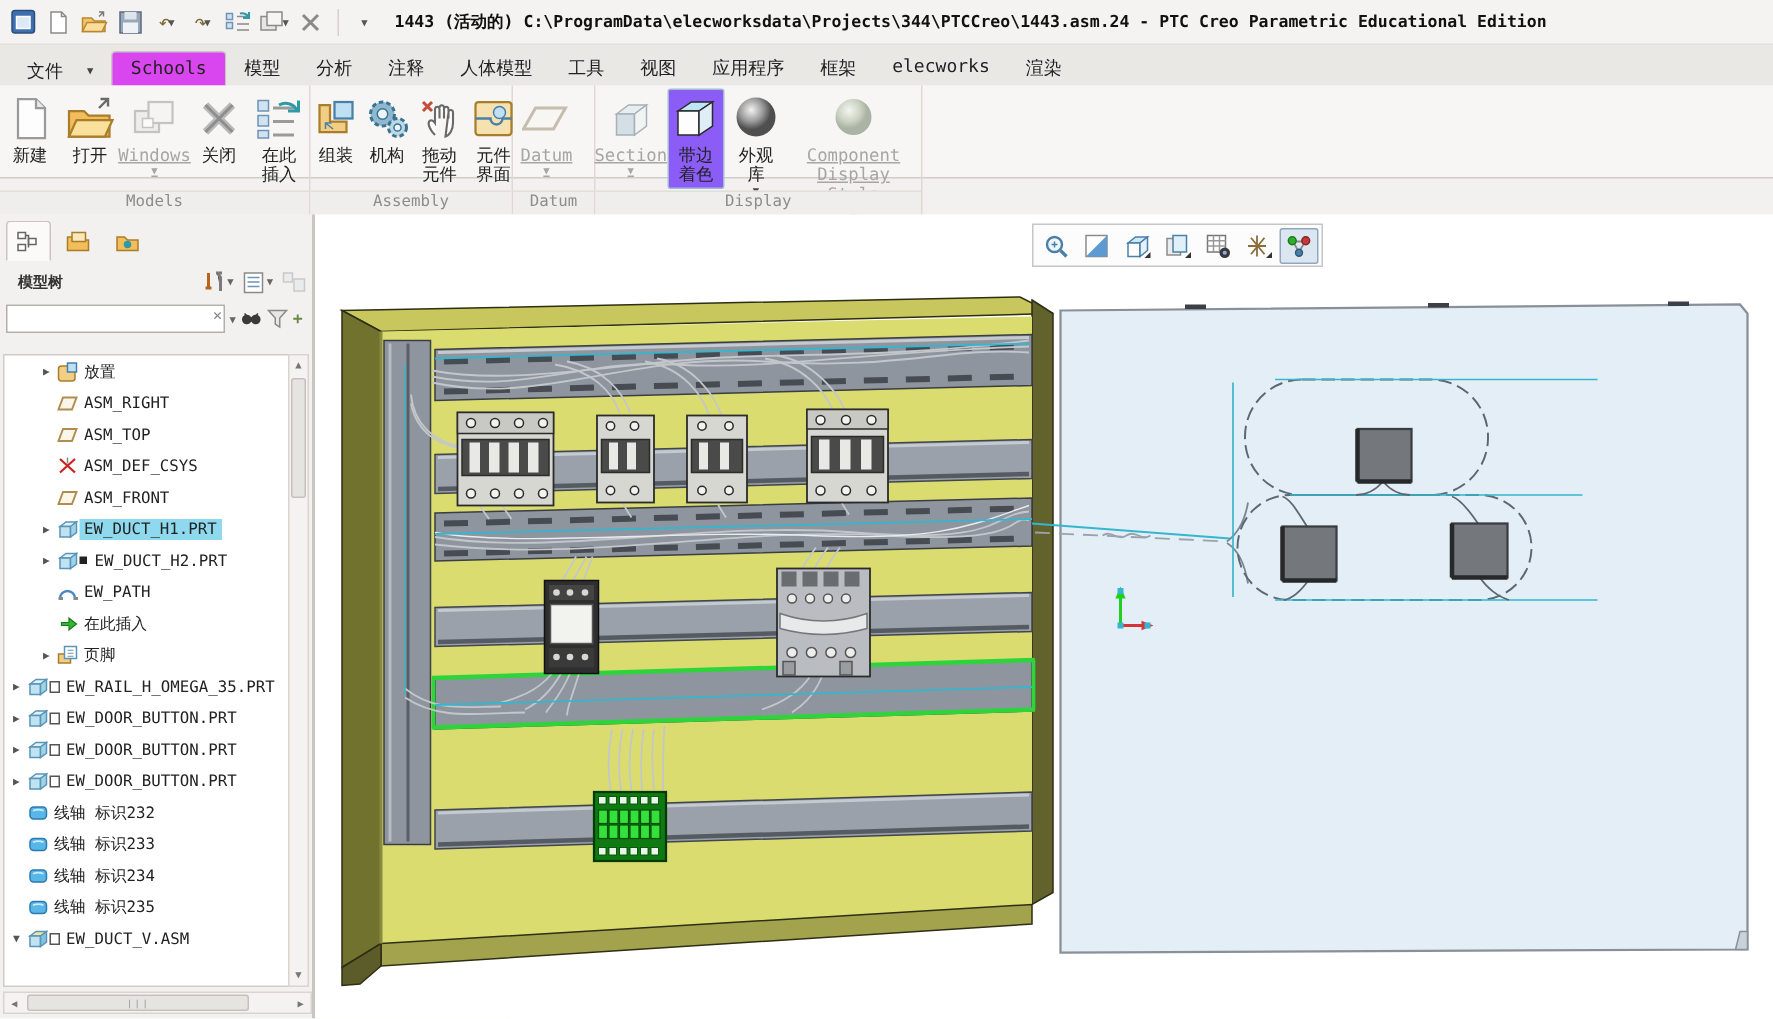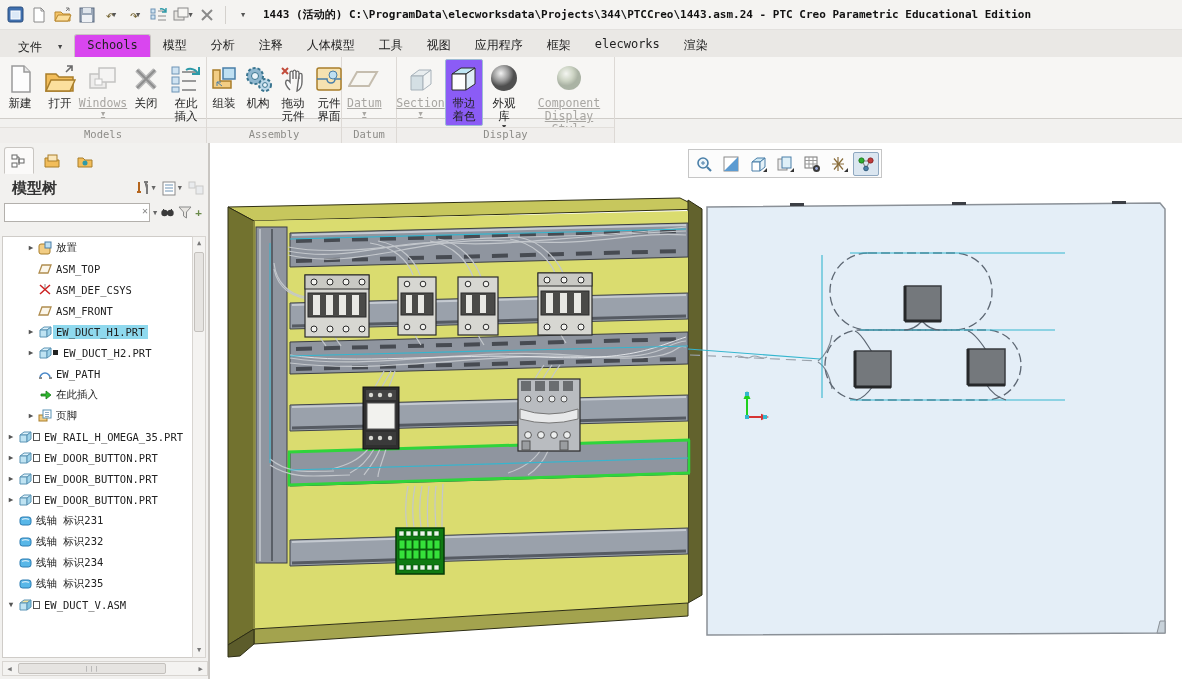--- a/index.html
+++ b/index.html
@@ -46,21 +46,21 @@
   #main { position:absolute; left:0; top:143px; width:1182px; height:536px; }
 
   
   #sidepanel { position:absolute; left:0; top:0; width:210px; height:536px; background:#f2f1ef;
     border-right:2px solid #c9c6c2; }
   #ptabs { display:flex; gap:3px; padding:4px 0 0 4px; height:32px; }
   .ptab { width:30px; height:27px; display:flex; align-items:center; justify-content:center;
     border:1px solid transparent; border-radius:3px 3px 0 0; }
   .ptab.active { background:#fbfaf9; border-color:#c9c6c2; border-bottom-color:#fbfaf9; }
   #phead { display:flex; align-items:center; height:26px; padding:0 4px; }
-  #phead .ptitle { font-weight:bold; font-size:15px; color:#333; margin-left:8px; flex:0 0 auto; }
+  #phead .ptitle { font-weight:bold; font-size:10px; color:#333; margin-left:8px; flex:0 0 auto; }
   #phead .spacer { flex:1; }
   .hicon { display:flex; align-items:center; gap:1px; margin-left:6px; }
   .hicon .dd { font-size:7px; color:#666; }
   #psearch { display:flex; align-items:center; padding:2px 4px 4px 4px; gap:3px; }
   #search-box { position:relative; width:146px; height:19px; }
   #search-input { width:146px; height:19px; border:1px solid #b3b0ac; background:#fff; font-size:11px; padding:0 16px 0 4px; }
   #search-clear { position:absolute; right:2px; top:2px; font-size:10px; color:#888; }
   .sic { color:#555; font-size:11px; display:flex; align-items:center; }
 
   
@@ -449,20 +449,29 @@
               </span>
               <span class="tlabel">放置</span>
             </div>
             <div class="trow lvl2">
               <span class="exp"></span>
               <span class="ticon">
                 <svg width="14" height="12">
                   <path d="M4 2 h9 l-3 8 h-9 z" fill="#fbf6ea" stroke="#b08d4f" stroke-width="1.3"></path>
                 </svg>
               </span>
+              <span class="tlabel">ASM_RIGHT</span>
+            </div>
+            <div class="trow lvl2">
+              <span class="exp"></span>
+              <span class="ticon">
+                <svg width="14" height="12">
+                  <path d="M4 2 h9 l-3 8 h-9 z" fill="#fbf6ea" stroke="#b08d4f" stroke-width="1.3"></path>
+                </svg>
+              </span>
               <span class="tlabel">ASM_TOP</span>
             </div>
             <div class="trow lvl2">
               <span class="exp"></span>
               <span class="ticon">
                 <svg width="14" height="13">
                   <path d="M2 2 L12 11 M12 2 L2 11" stroke="#cc2222" stroke-width="1.5"></path>
                   <path d="M7 1 v4" stroke="#888"></path>
                 </svg>
               </span>
@@ -580,31 +589,31 @@
               <span class="tlabel">EW_DOOR_BUTTON.PRT</span>
             </div>
             <div class="trow lvl1">
               <span class="exp"></span>
               <span class="ticon">
                 <svg width="13" height="10">
                   <rect x="1" y="1" width="11" height="8" rx="2.5" fill="#58b7e8" stroke="#2a7ab0"></rect>
                   <path d="M3 3.5 q3.5 -1.6 7 0" fill="none" stroke="#cfeaf8" stroke-width="1.2"></path>
                 </svg>
               </span>
-              <span class="tlabel">线轴 标识231</span>
+              <span class="tlabel">线轴 标识232</span>
             </div>
             <div class="trow lvl1">
               <span class="exp"></span>
               <span class="ticon">
                 <svg width="13" height="10">
                   <rect x="1" y="1" width="11" height="8" rx="2.5" fill="#58b7e8" stroke="#2a7ab0"></rect>
                   <path d="M3 3.5 q3.5 -1.6 7 0" fill="none" stroke="#cfeaf8" stroke-width="1.2"></path>
                 </svg>
               </span>
-              <span class="tlabel">线轴 标识232</span>
+              <span class="tlabel">线轴 标识233</span>
             </div>
             <div class="trow lvl1">
               <span class="exp"></span>
               <span class="ticon">
                 <svg width="13" height="10">
                   <rect x="1" y="1" width="11" height="8" rx="2.5" fill="#58b7e8" stroke="#2a7ab0"></rect>
                   <path d="M3 3.5 q3.5 -1.6 7 0" fill="none" stroke="#cfeaf8" stroke-width="1.2"></path>
                 </svg>
               </span>
               <span class="tlabel">线轴 标识234</span>

